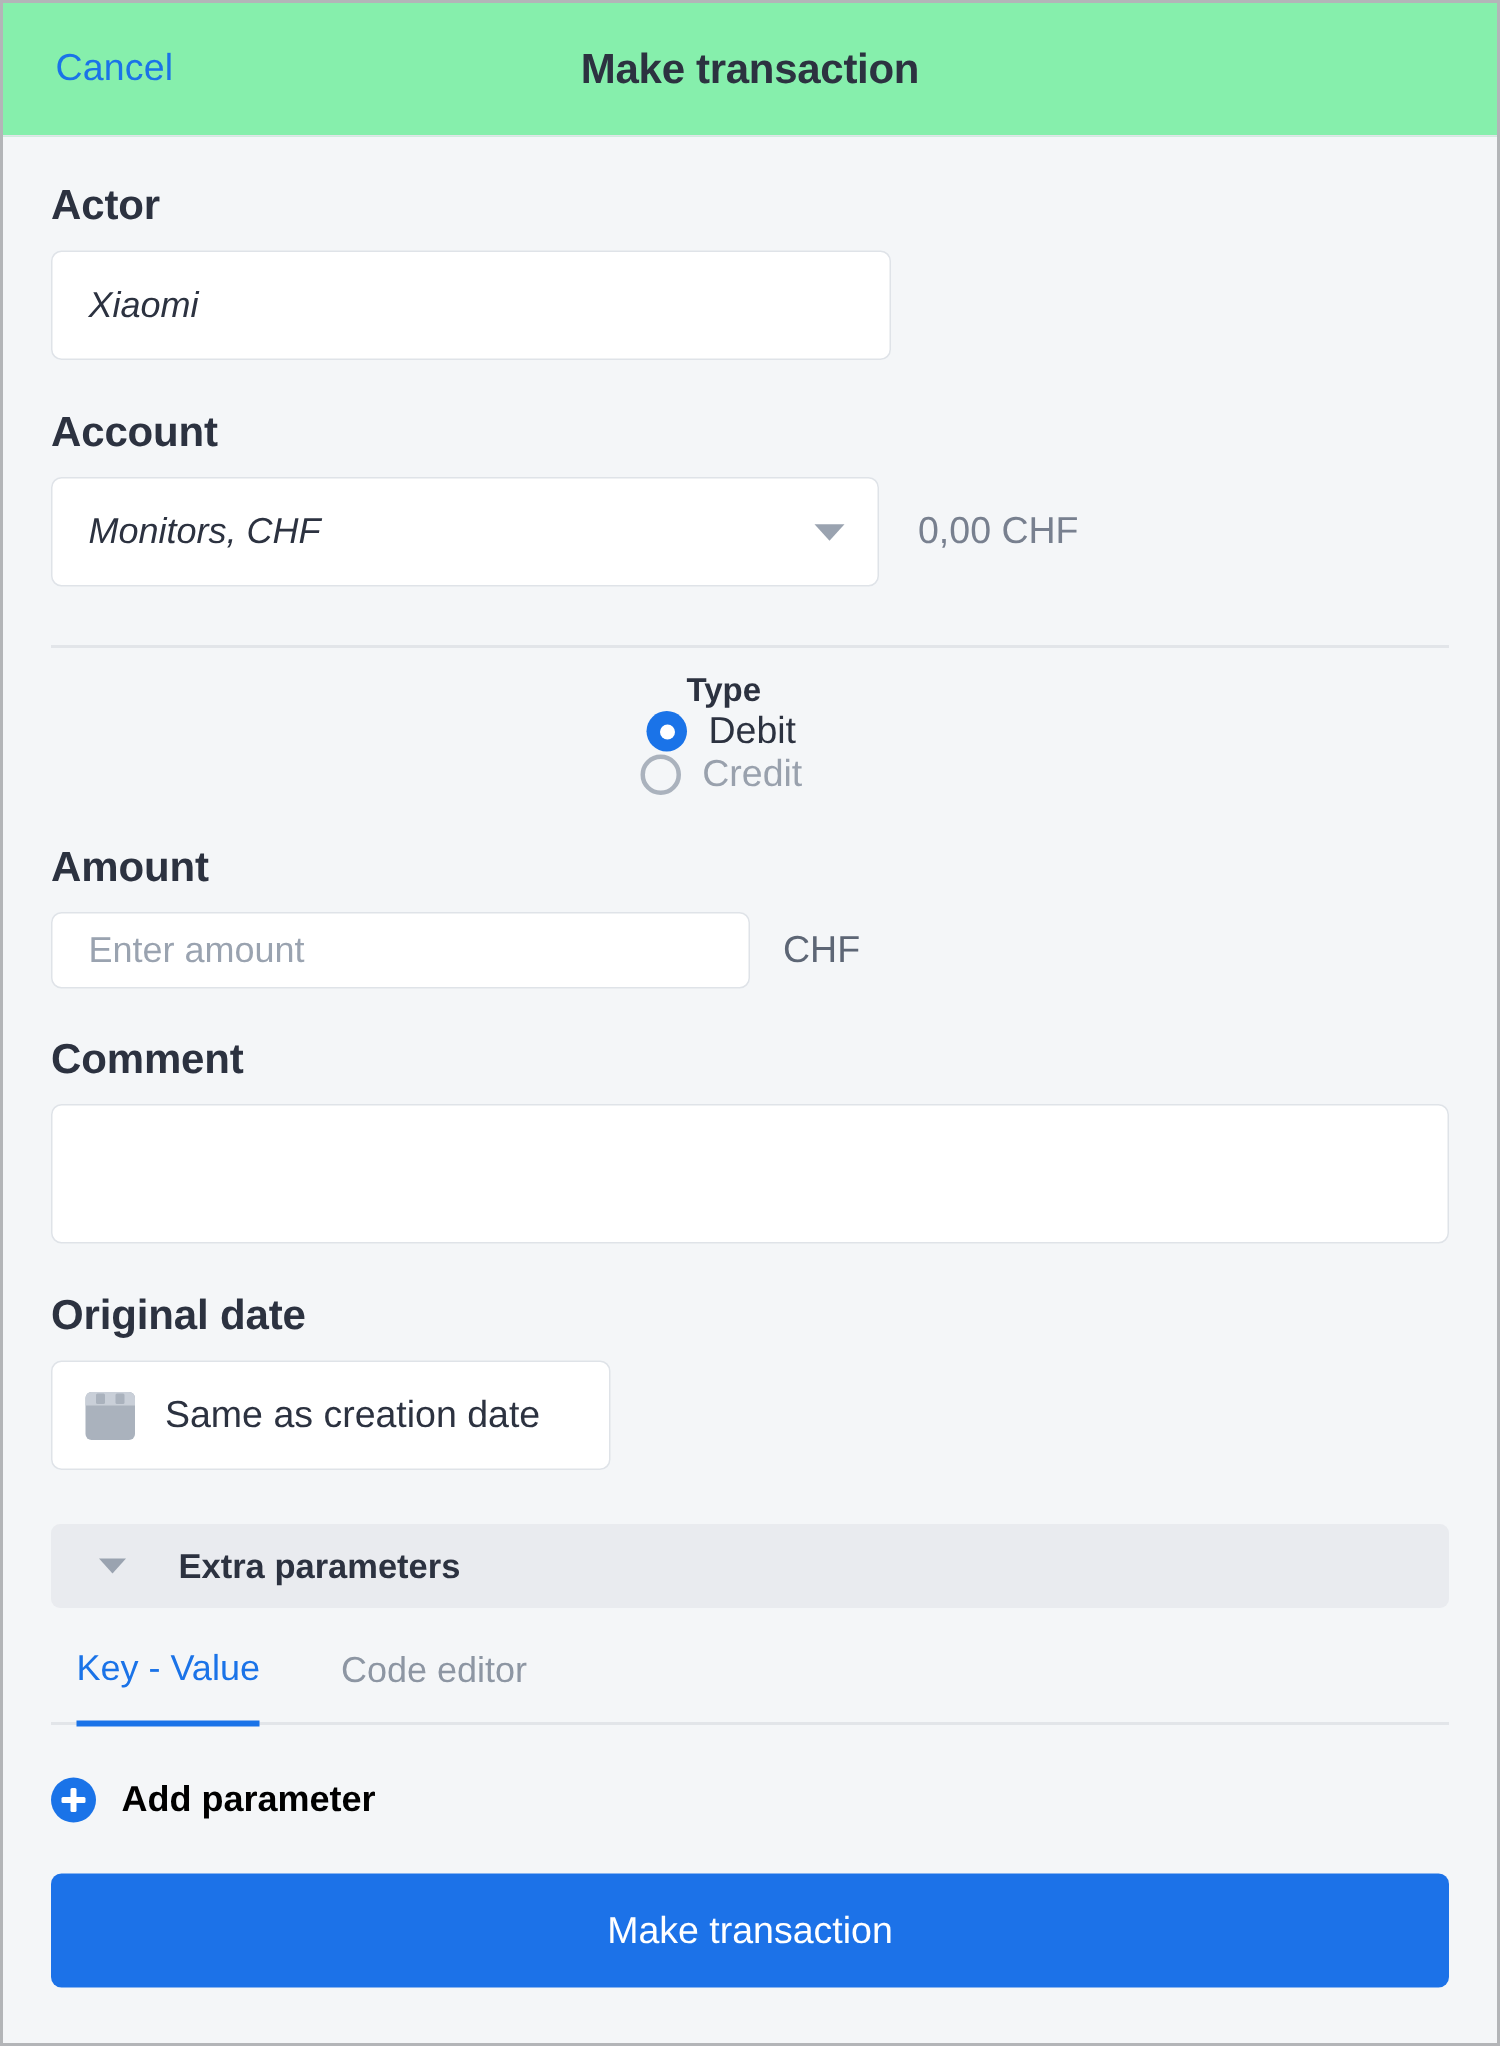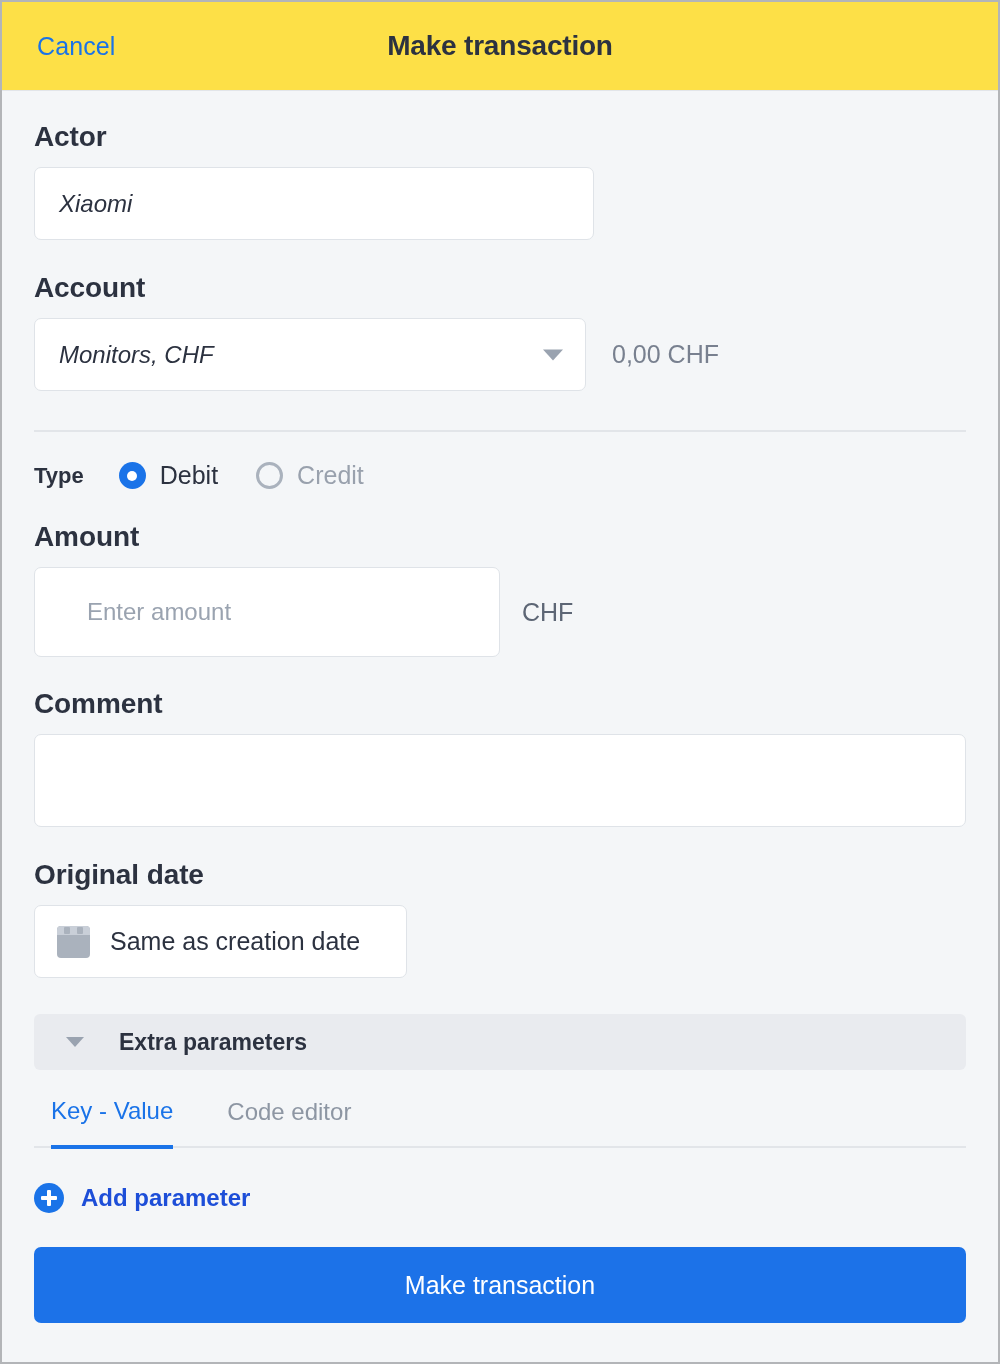--- a/index.html
+++ b/index.html
@@ -21,21 +21,21 @@
     border: 2px solid #b3b5b8;
     background: #f4f6f8;
     display: flex;
     flex-direction: column;
   }
   
   .header {
     position: relative;
     height: 88px;
     flex: 0 0 88px;
-    background: #fde047;
+    background: #86efac;
     border-bottom: 1px solid #e2e5e9;
     display: flex;
     align-items: center;
   }
   .cancel-btn {
     position: absolute;
     left: 35px;
     top: 50%;
     transform: translateY(-50%);
     font-size: 25px;
@@ -123,23 +123,24 @@
     color: #78808f;
   }
   .divider {
     margin-top: 39px;
     height: 2px;
     background: #e2e5e9;
     width: 100%;
   }
   
   .type-row {
-    margin-top: 29px;
-    display: flex;
-    align-items: center;
+    margin-top: 15px;
+    display: flex;
+    align-items: center;
+    flex-direction: column;
   }
   .type-label {
     font-size: 22px;
     font-weight: bold;
     color: #2c3240;
     margin-right: 35px;
   }
   .radio-option {
     display: flex;
     align-items: center;
@@ -184,22 +185,21 @@
   }
   
   .amount-label { margin-top: 31px; }
   .amount-row {
     margin-top: 14px;
     display: flex;
     align-items: center;
   }
   .amount-box {
     width: 466px;
-    height: 90px;
-    padding-left: 28px;
+    height: 51px;
   }
   .amount-suffix {
     margin-left: 22px;
     font-size: 25px;
     color: #5d6675;
   }
   
   .comment-label { margin-top: 31px; }
   .comment-box {
     margin-top: 14px;
@@ -332,21 +332,21 @@
   }
   .plus-icon::after {
     top: 50%; left: 7px;
     height: 4px; width: 16px;
     transform: translateY(-50%);
   }
   .add-param-label {
     margin-left: 17px;
     font-size: 24px;
     font-weight: bold;
-    color: #1d4ed8;
+    color: #000000;
   }
   
   .submit-btn {
     margin-top: 34px;
     margin-bottom: 36px;
     width: 100%;
     height: 76px;
     background: #1c72e8;
     border-radius: 7px;
     color: #ffffff;

